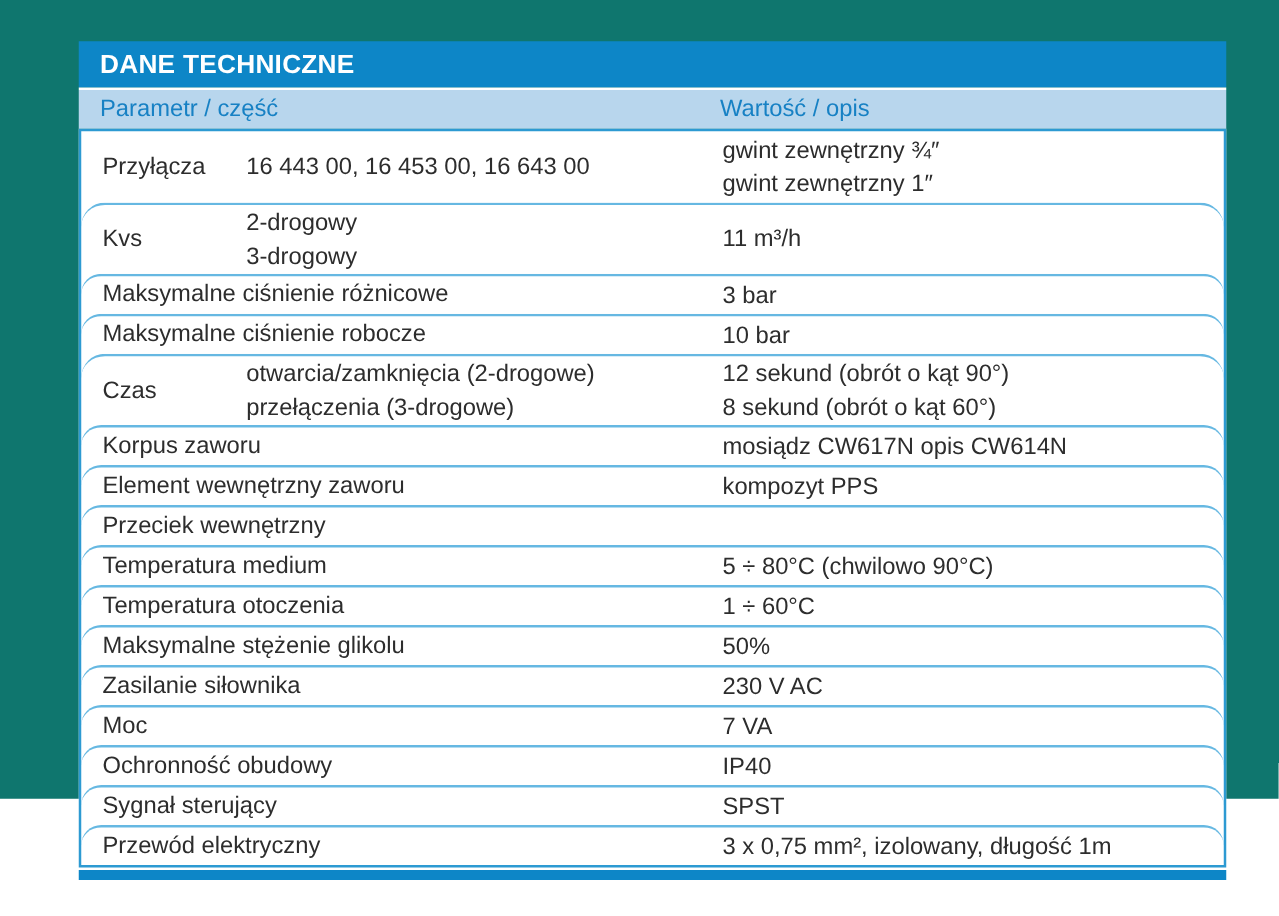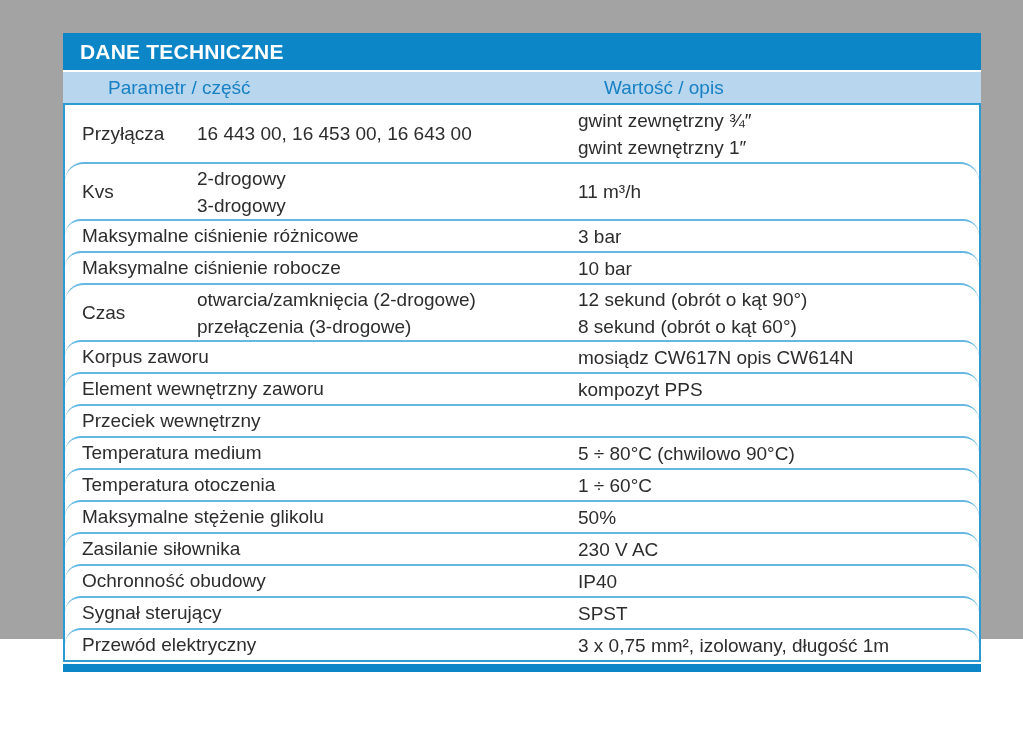--- a/index.html
+++ b/index.html
@@ -2,21 +2,21 @@
 <html><head>
 <meta charset="utf-8">
 <style>
   * { margin: 0; padding: 0; box-sizing: border-box; }
   html, body {
     width: 1023px; height: 733px;
     background: #ffffff;
     font-family: "Liberation Sans", "DejaVu Sans", sans-serif;
     overflow: hidden;
   }
-  .sheet { position: relative; width: 1023px; height: 639px; background: #a3a3a3; }
+  .sheet { position: relative; width: 1023px; height: 639px; background: #0f766e; }
 
   .tech-table {
     position: absolute;
     left: 63px; top: 33px;
     width: 918px;
   }
 
   .title-bar {
     height: 37px;
     background: #0d86c7;
@@ -32,21 +32,20 @@
   .gap { height: 2px; background: #ffffff; }
 
   .col-head {
     height: 31px;
     background: #b8d6ed;
     color: #1781c4;
     font-size: 19px;
     display: grid;
     grid-template-columns: 132px 381px 1fr;
     align-items: center;
-    padding-left: 28px;
   }
   .col-head .ph { grid-column: 1 / 3; padding-left: 17px; }
   .col-head .vh { grid-column: 3; }
 
   .rows-wrap {
     border-left: 2px solid #2d9ad2;
     border-right: 2px solid #2d9ad2;
     border-top: 2px solid #2d9ad2;
     border-bottom: 2px solid #2d9ad2;
     background: #ffffff;
@@ -194,20 +193,27 @@
   </div>
 
   <div class="row">
     <div class="cell param">Zasilanie siłownika</div>
     <div class="cell sub"></div>
     <div class="cell value">
             <div class="ln">230 V AC</div>
           </div>
   </div>
 
+  <div class="row">
+    <div class="cell param">Moc</div>
+    <div class="cell sub"></div>
+    <div class="cell value">
+            <div class="ln">7 VA</div>
+          </div>
+  </div>
 
   <div class="row">
     <div class="cell param">Ochronność obudowy</div>
     <div class="cell sub"></div>
     <div class="cell value">
             <div class="ln">IP40</div>
           </div>
   </div>
 
   <div class="row">

